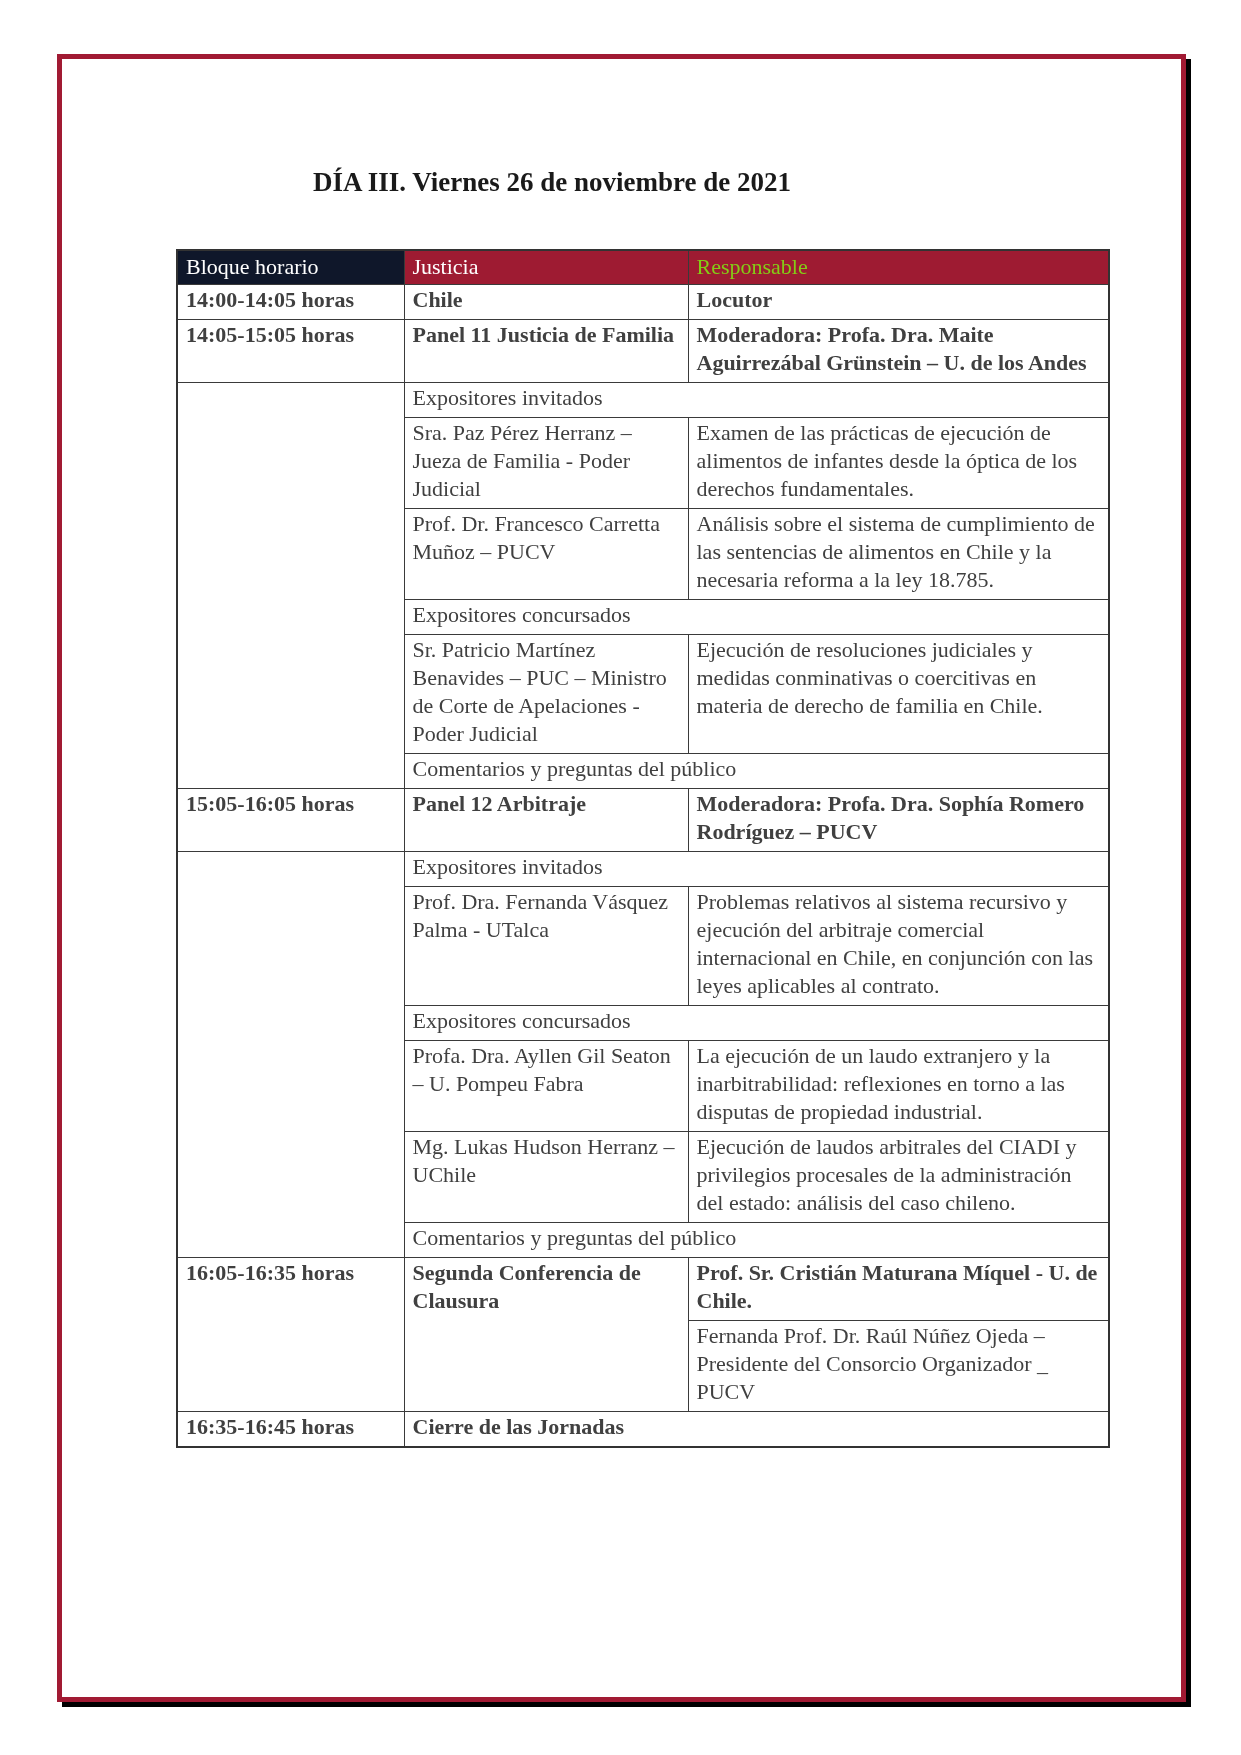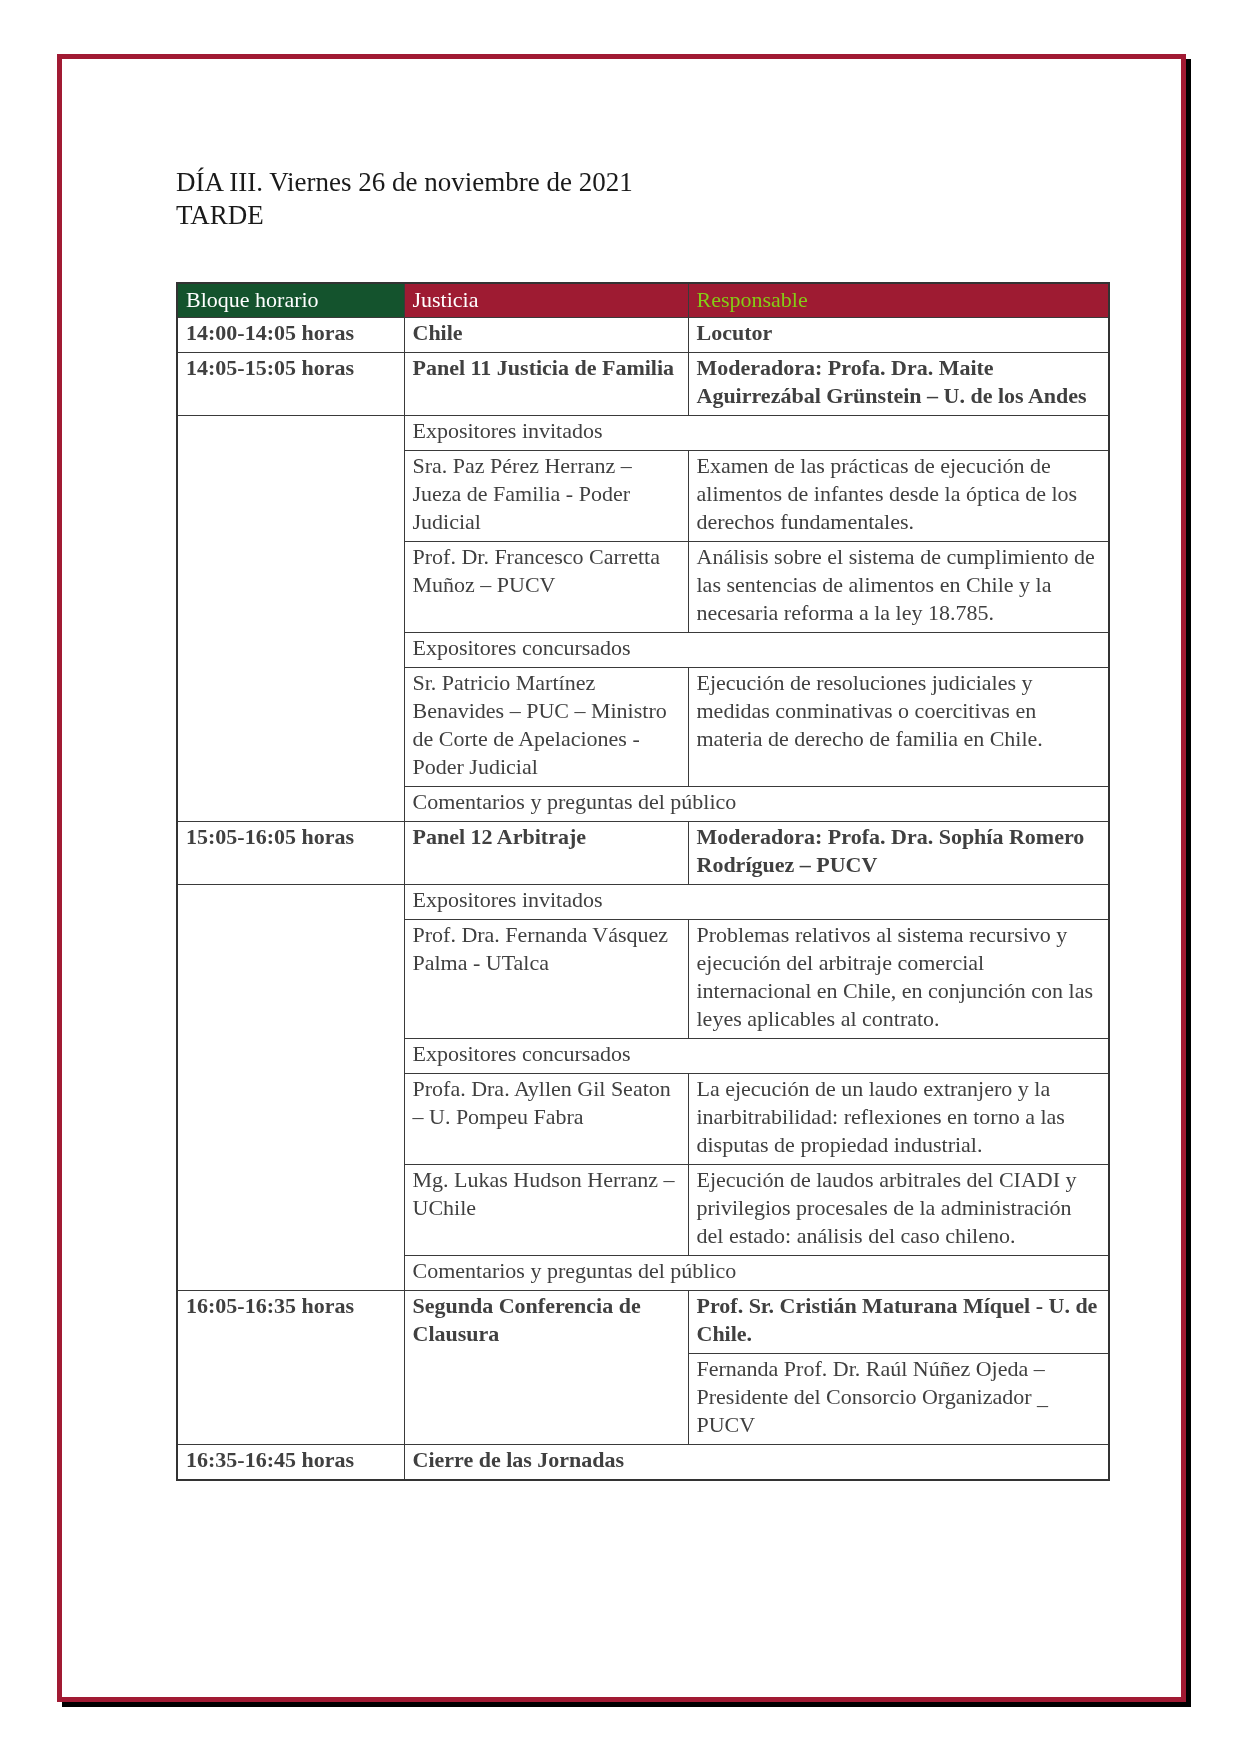--- a/index.html
+++ b/index.html
@@ -28,21 +28,22 @@
   }
   .content {
     position: absolute;
     left: 176px;
     top: 0;
     width: 932px;
   }
   .title-block {
     margin-top: 166px;
     width: 752px;
-    font-weight: normal;
+    text-align: center;
+    font-weight: bold;
     font-size: 27px;
     line-height: 33px;
     color: #1a1a1a;
   }
   table.schedule {
     margin-top: 50px;
     border-collapse: collapse;
     table-layout: fixed;
     width: 932px;
     border: 2px solid #333333;
@@ -66,32 +67,31 @@
 </head>
 <body>
 
 <div class="page">
   <div class="page-border" style="border-color: rgb(161, 26, 51);"></div>
 
   <div class="content">
 
     <div class="title-block">
       <div>DÍA III. Viernes 26 de noviembre de 2021</div>
-      <div>TARDE</div>
     </div>
 
     <table class="schedule">
       <colgroup>
         <col style="width:227px">
         <col style="width:284px">
         <col style="width:421px">
       </colgroup>
       <thead>
         <tr>
-          <th style="background-color: #14532d; color: rgb(255, 255, 255);">Bloque horario</th>
+          <th style="background-color: #0f172a; color: rgb(255, 255, 255);">Bloque horario</th>
           <th style="background-color: rgb(158, 27, 50); color: rgb(255, 255, 255);">Justicia</th>
           <th style="background-color: rgb(158, 27, 50); color: #84cc16;">Responsable</th>
         </tr>
       </thead>
       <tbody>
 
         <tr>
           <td class="b">14:00-14:05 horas</td>
           <td class="b">Chile</td>
           <td class="b">Locutor</td>

